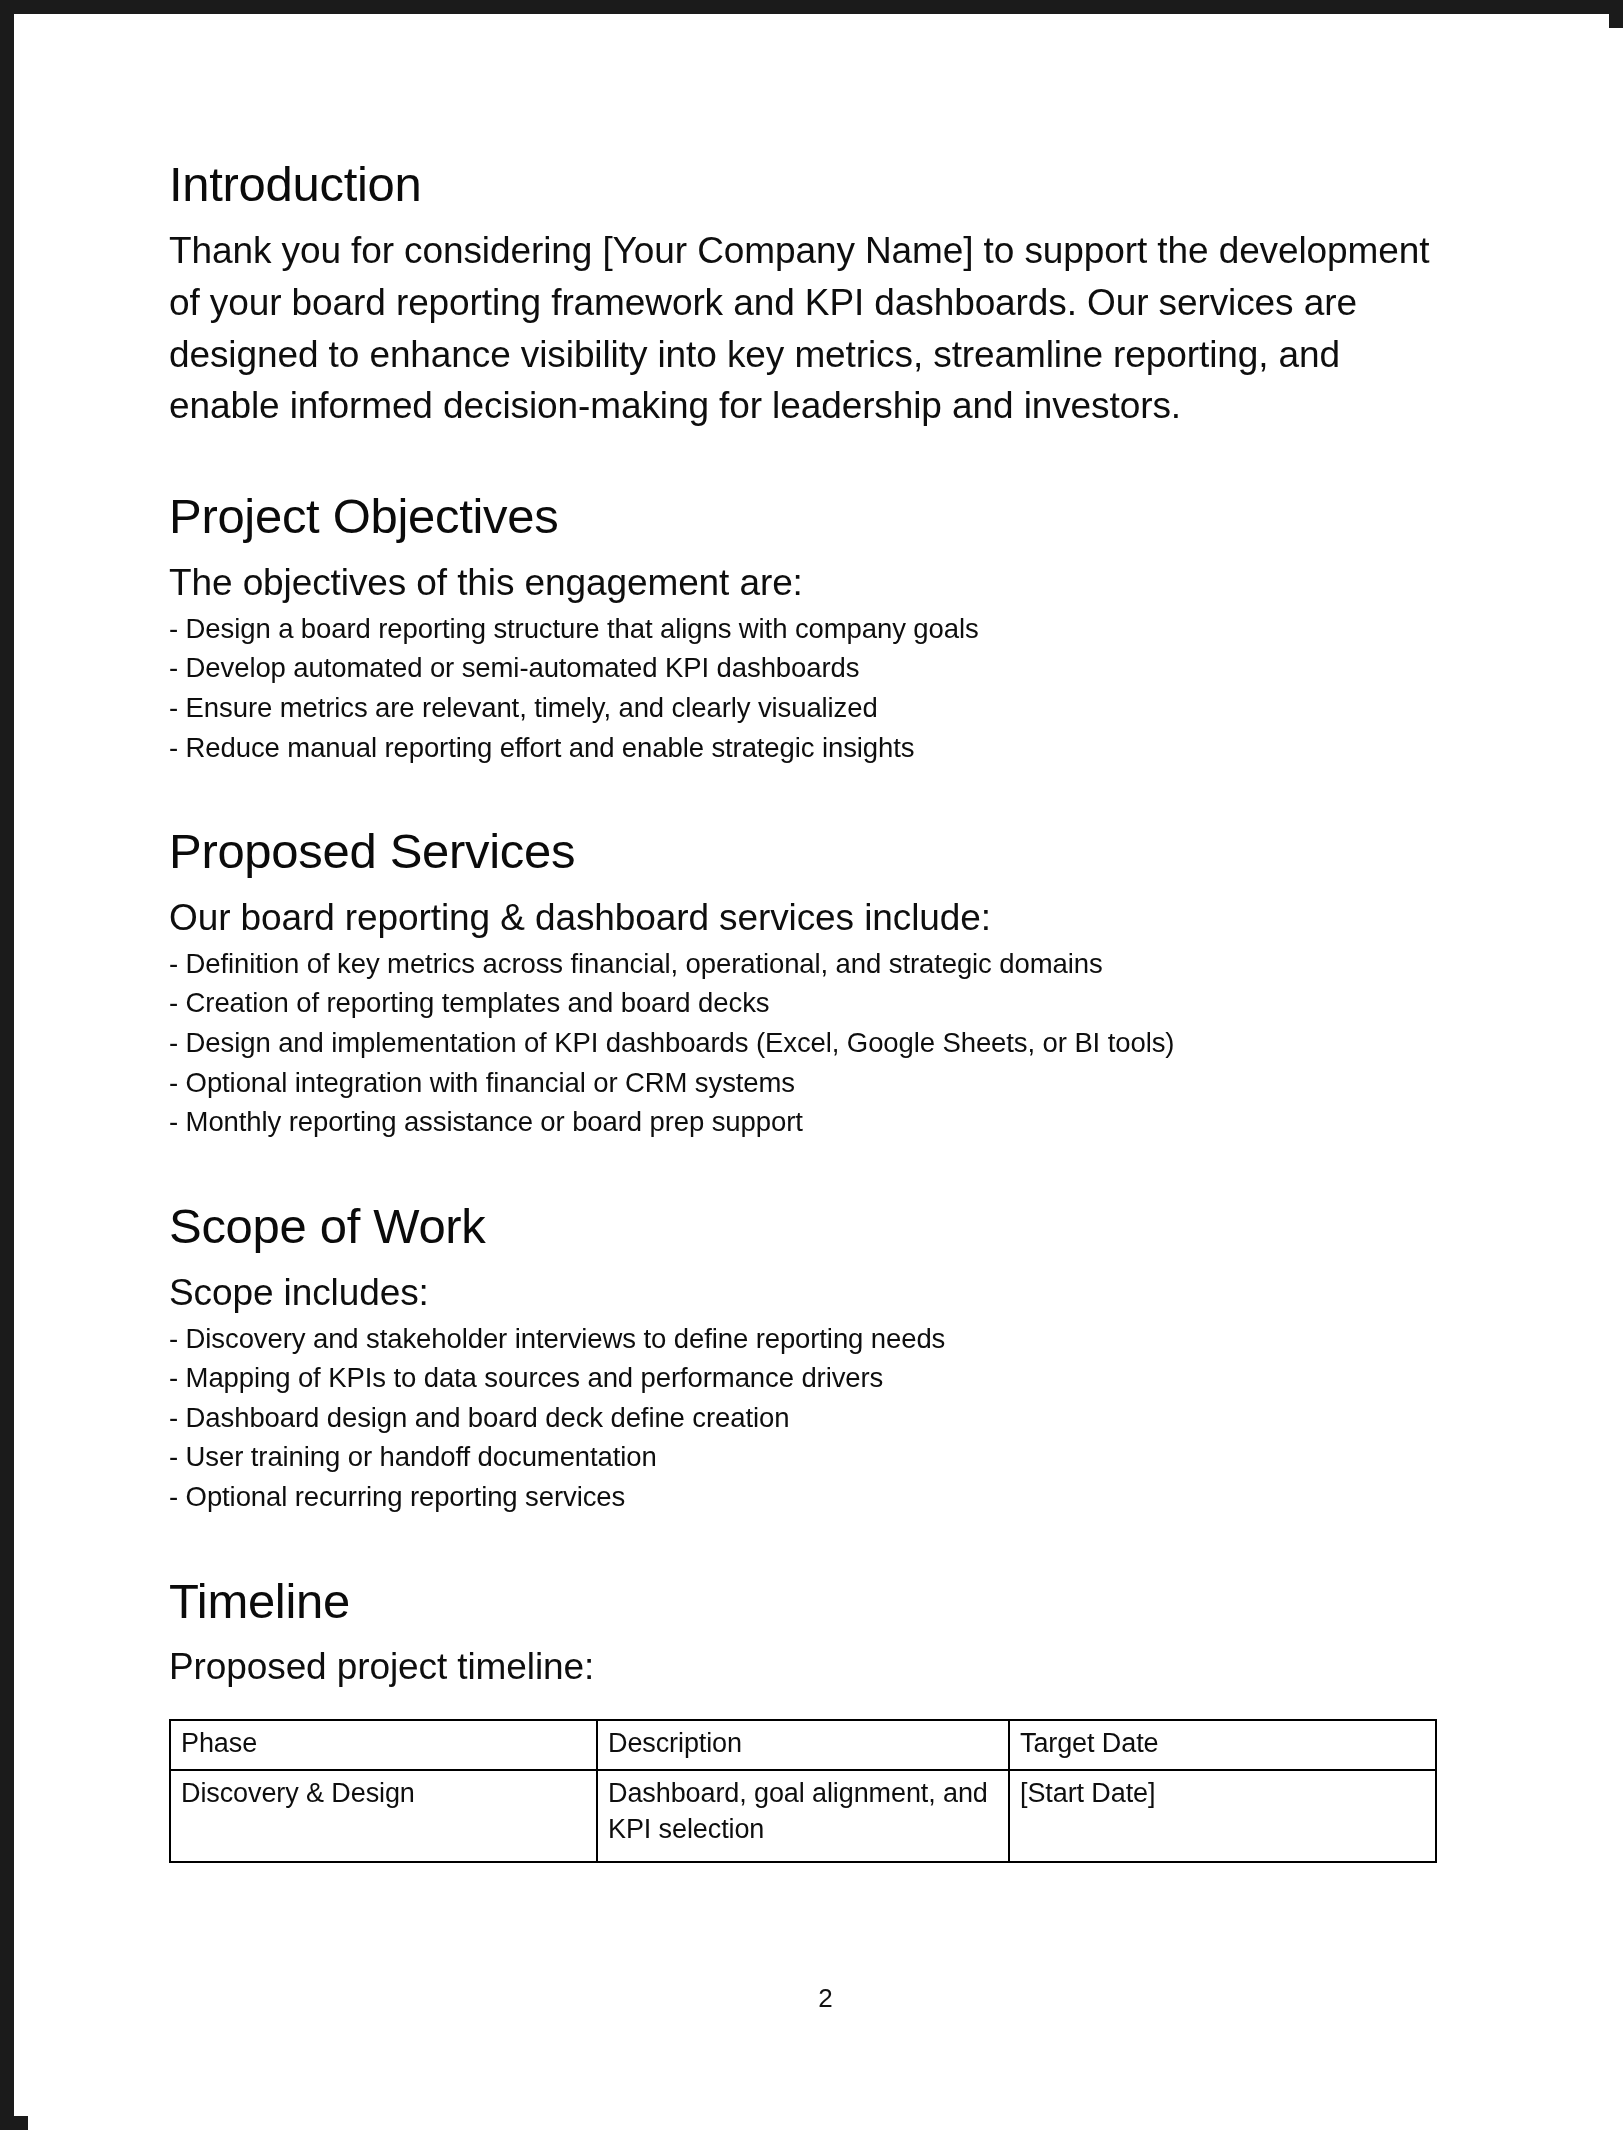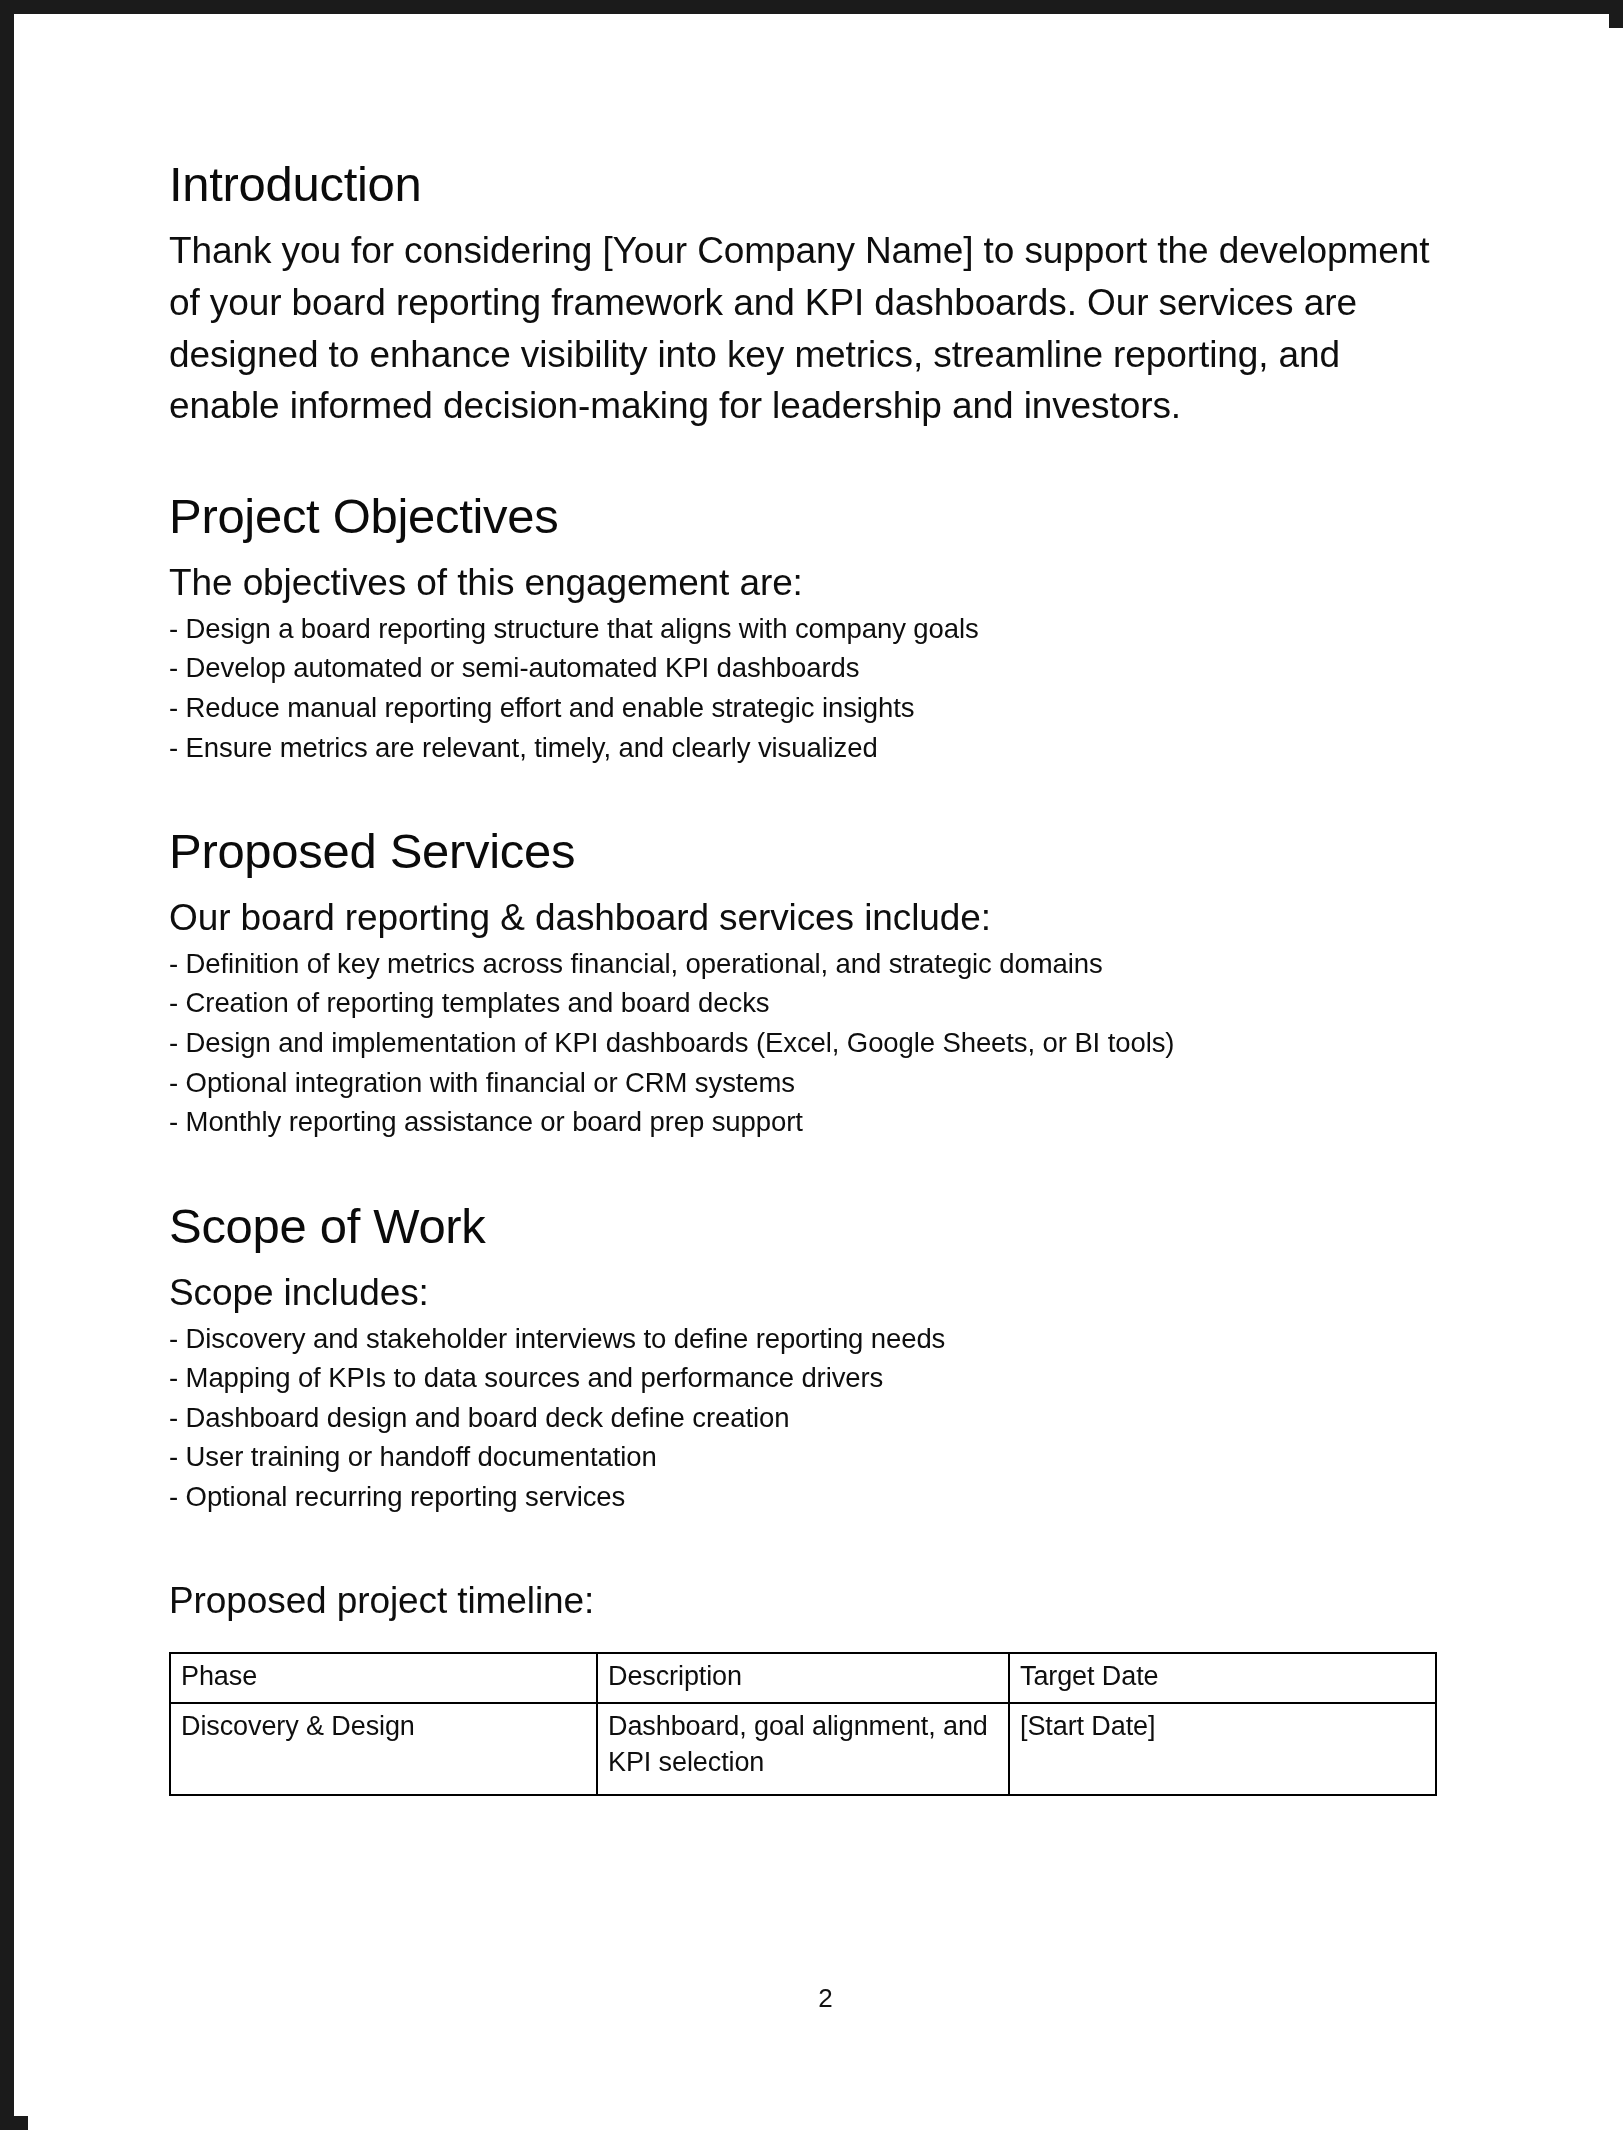--- a/index.html
+++ b/index.html
@@ -138,22 +138,22 @@
       </div>
 
       <div class="spacer-lg"></div>
 
       <div class="section-block">
         <h1 class="section-heading">Project Objectives</h1>
         <p class="body-text lead-line">The objectives of this engagement are:</p>
         <ul class="bullet-list">
           <li>- Design a board reporting structure that aligns with company goals</li>
           <li>- Develop automated or semi-automated KPI dashboards</li>
+          <li>- Ensure metrics are relevant, timely, and clearly visualized</li>
           <li>- Reduce manual reporting effort and enable strategic insights</li>
-          <li>- Ensure metrics are relevant, timely, and clearly visualized</li>
         </ul>
       </div>
 
       <div class="spacer-lg"></div>
 
       <div class="section-block">
         <h1 class="section-heading">Proposed Services</h1>
         <p class="body-text lead-line">Our board reporting &amp; dashboard services include:</p>
         <ul class="bullet-list">
           <li>- Definition of key metrics across financial, operational, and strategic domains</li>
@@ -174,20 +174,21 @@
           <li>- Mapping of KPIs to data sources and performance drivers</li>
           <li>- Dashboard design and board deck define creation</li>
           <li>- User training or handoff documentation</li>
           <li>- Optional recurring reporting services</li>
         </ul>
       </div>
 
       <div class="spacer-lg"></div>
 
       <div class="section-block">
+        <h1 class="section-heading">Timeline</h1>
         <p class="body-text">Proposed project timeline:</p>
 
         <table class="timeline-table">
           <thead>
             <tr>
               <th class="col-phase">Phase</th>
               <th class="col-desc">Description</th>
               <th class="col-date">Target Date</th>
             </tr>
           </thead>

